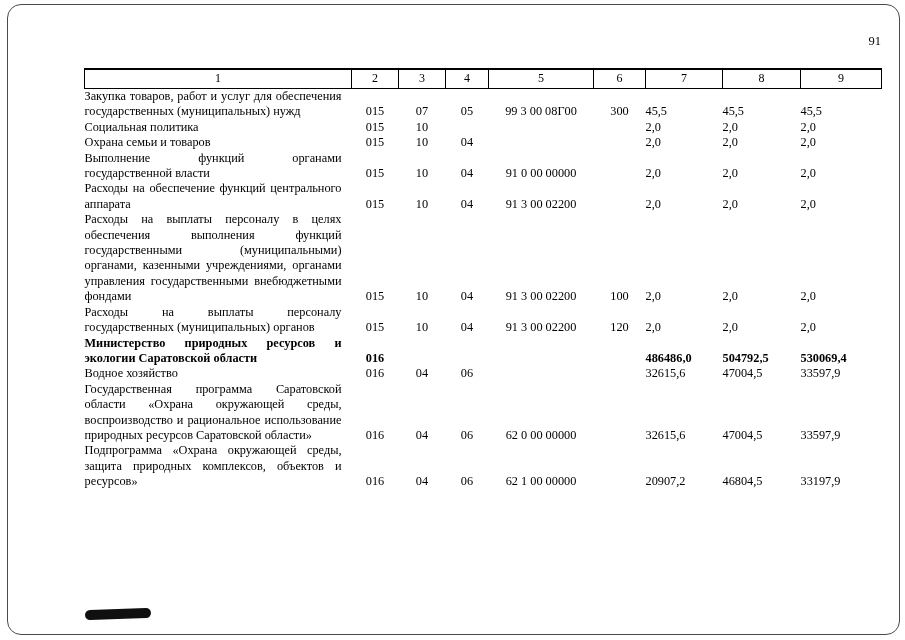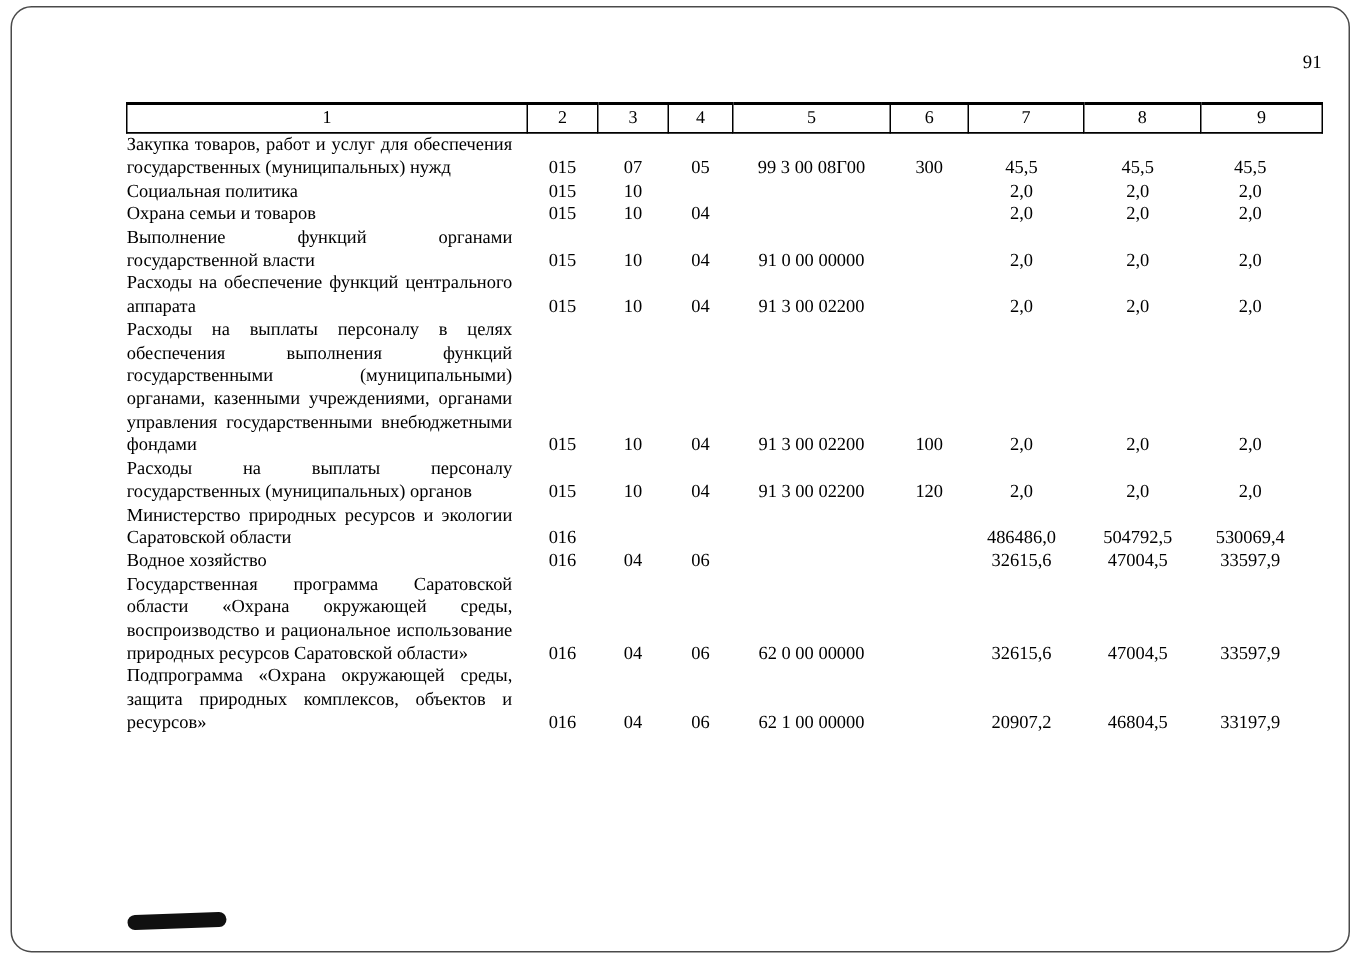--- a/index.html
+++ b/index.html
@@ -51,23 +51,23 @@
     padding: 2px 0 3px 0;
     text-align: center;
   }
 
   tbody td {
     vertical-align: bottom;
     padding: 0;
   }
   td.desc  { text-align: justify; padding-right: 10px; }
   td.center{ text-align: center; }
-  td.right { text-align: center; padding-right: 6px; }
+  td.right { text-align: left; padding-right: 6px; }
   td.c9    { padding-right: 15px; }
-  tr.bold td { font-weight: normal; }
+  tr.bold td { font-weight: bold; }
 
   .ink-mark {
     position: absolute;
     left: 85px;
     top: 609px;
     width: 66px;
     height: 10px;
     background: #101010;
     border-radius: 6px;
     transform: rotate(-2deg);

